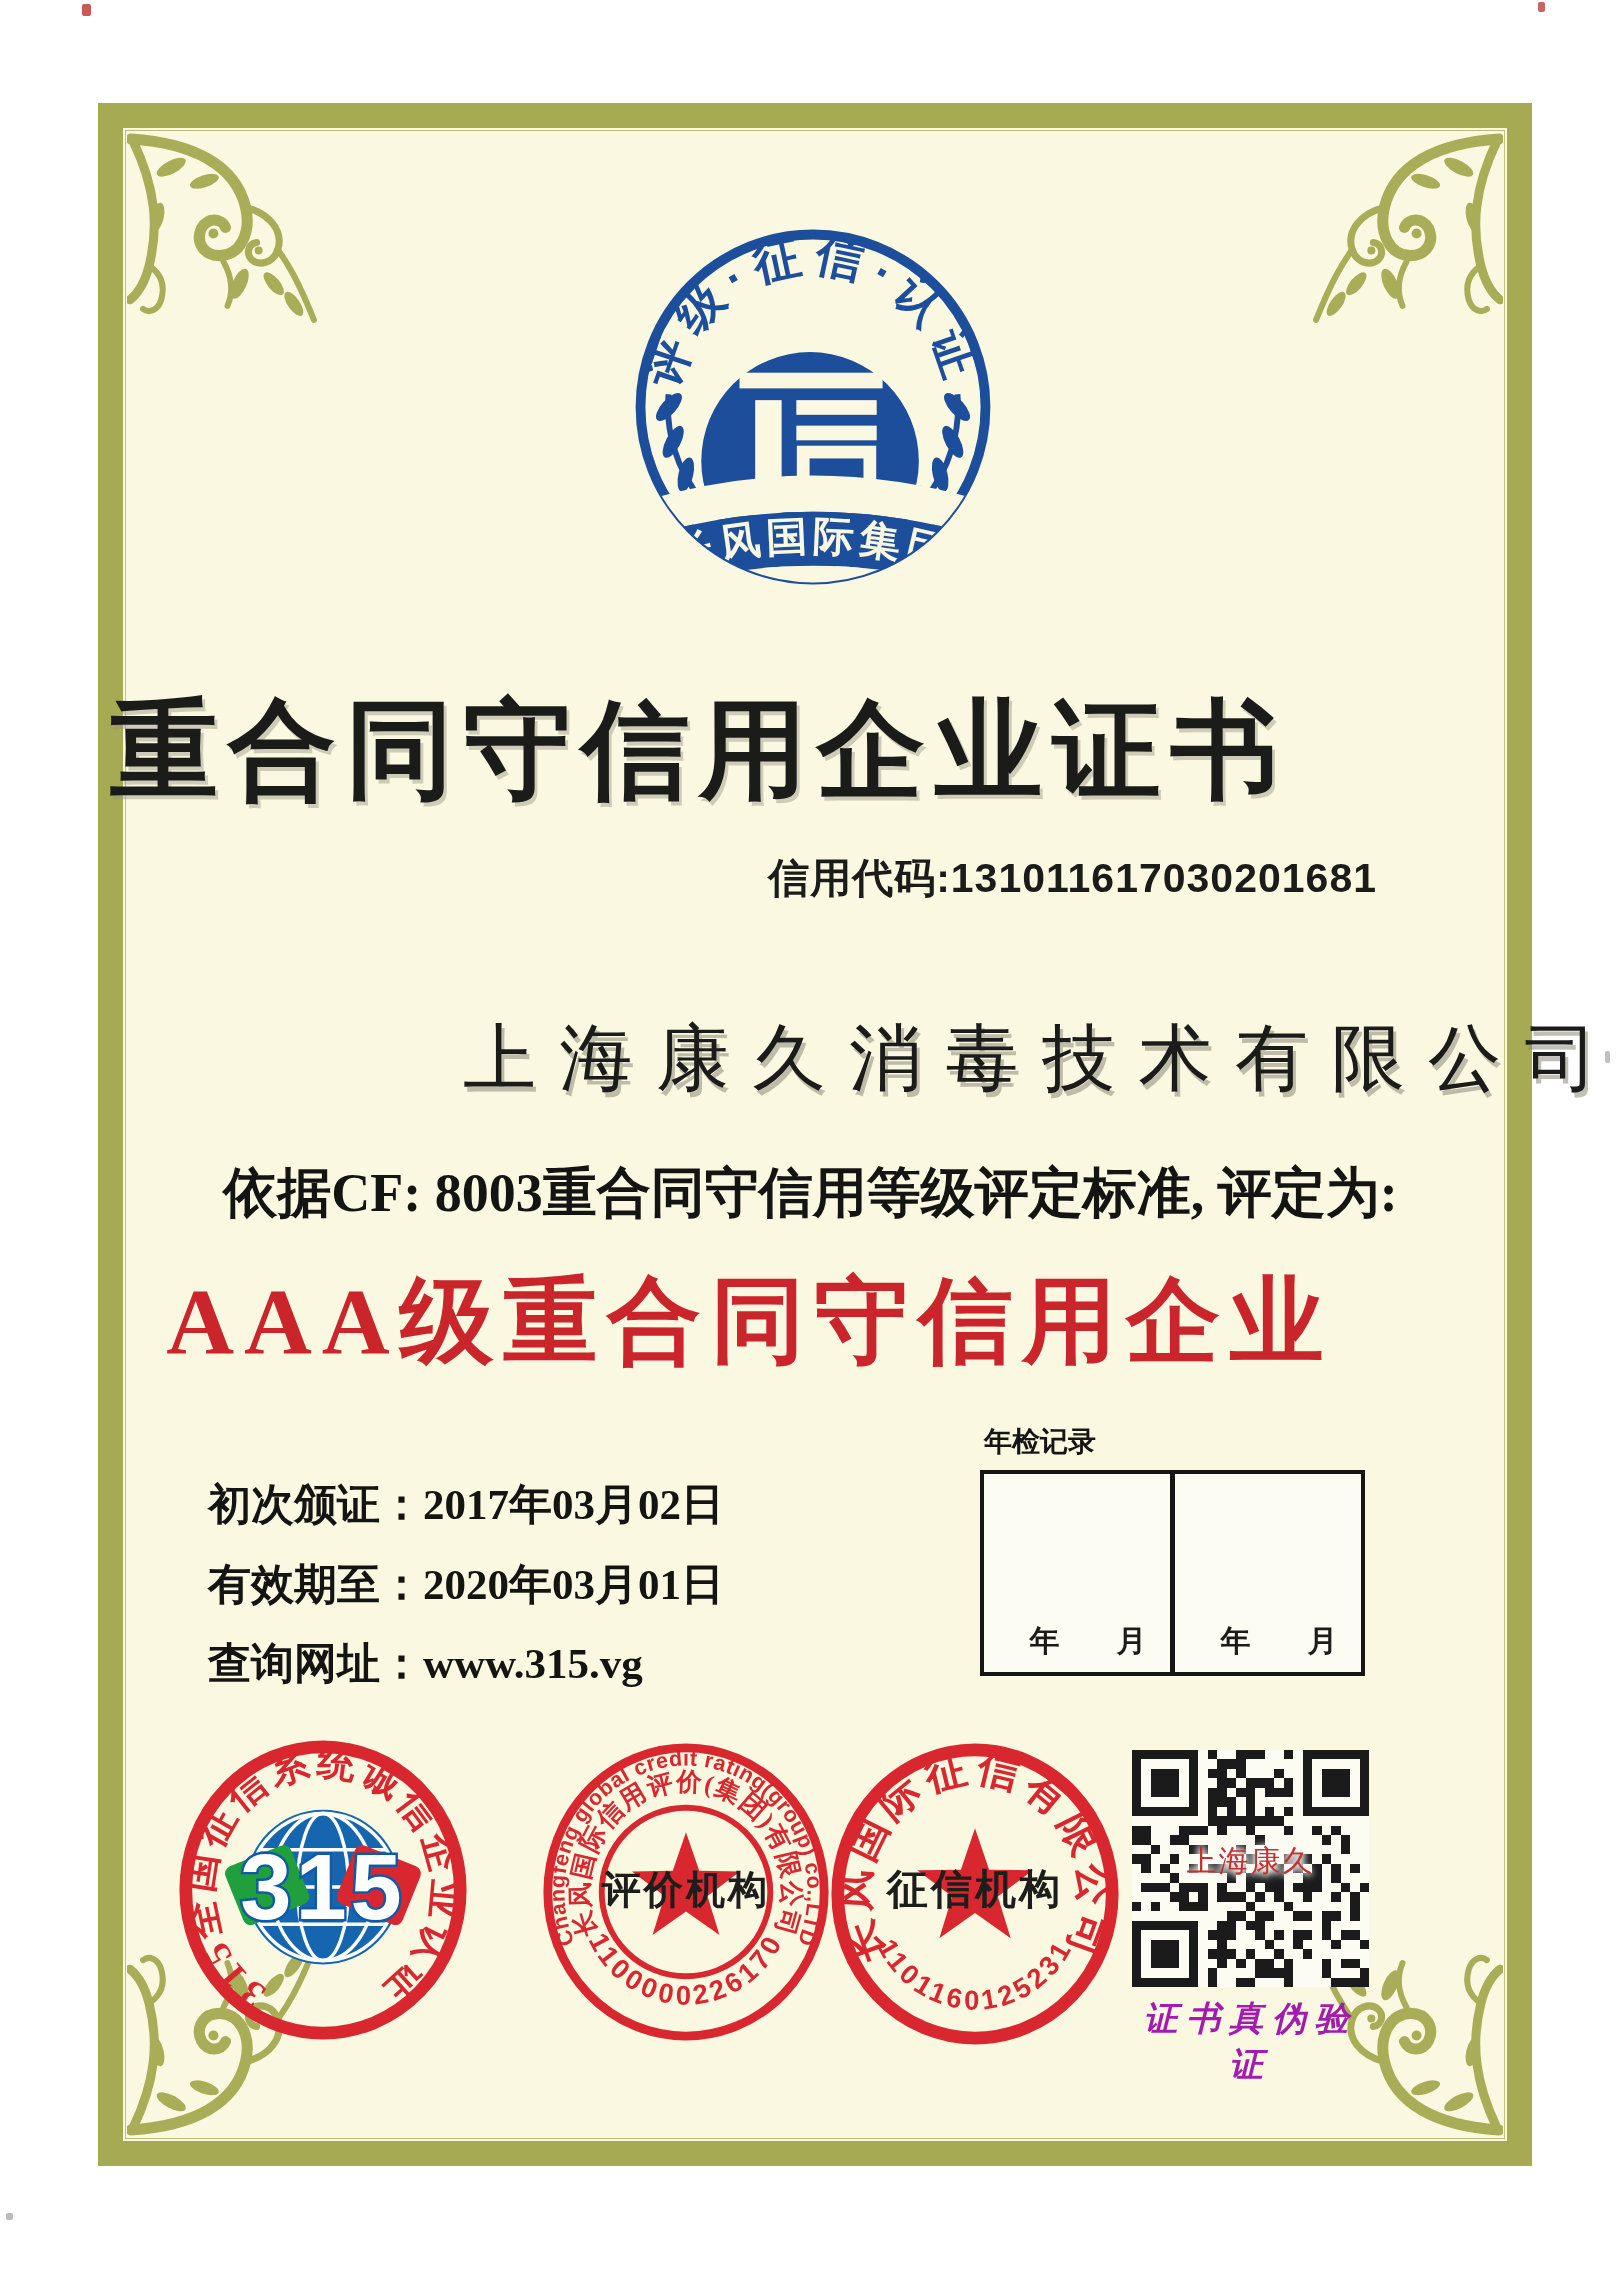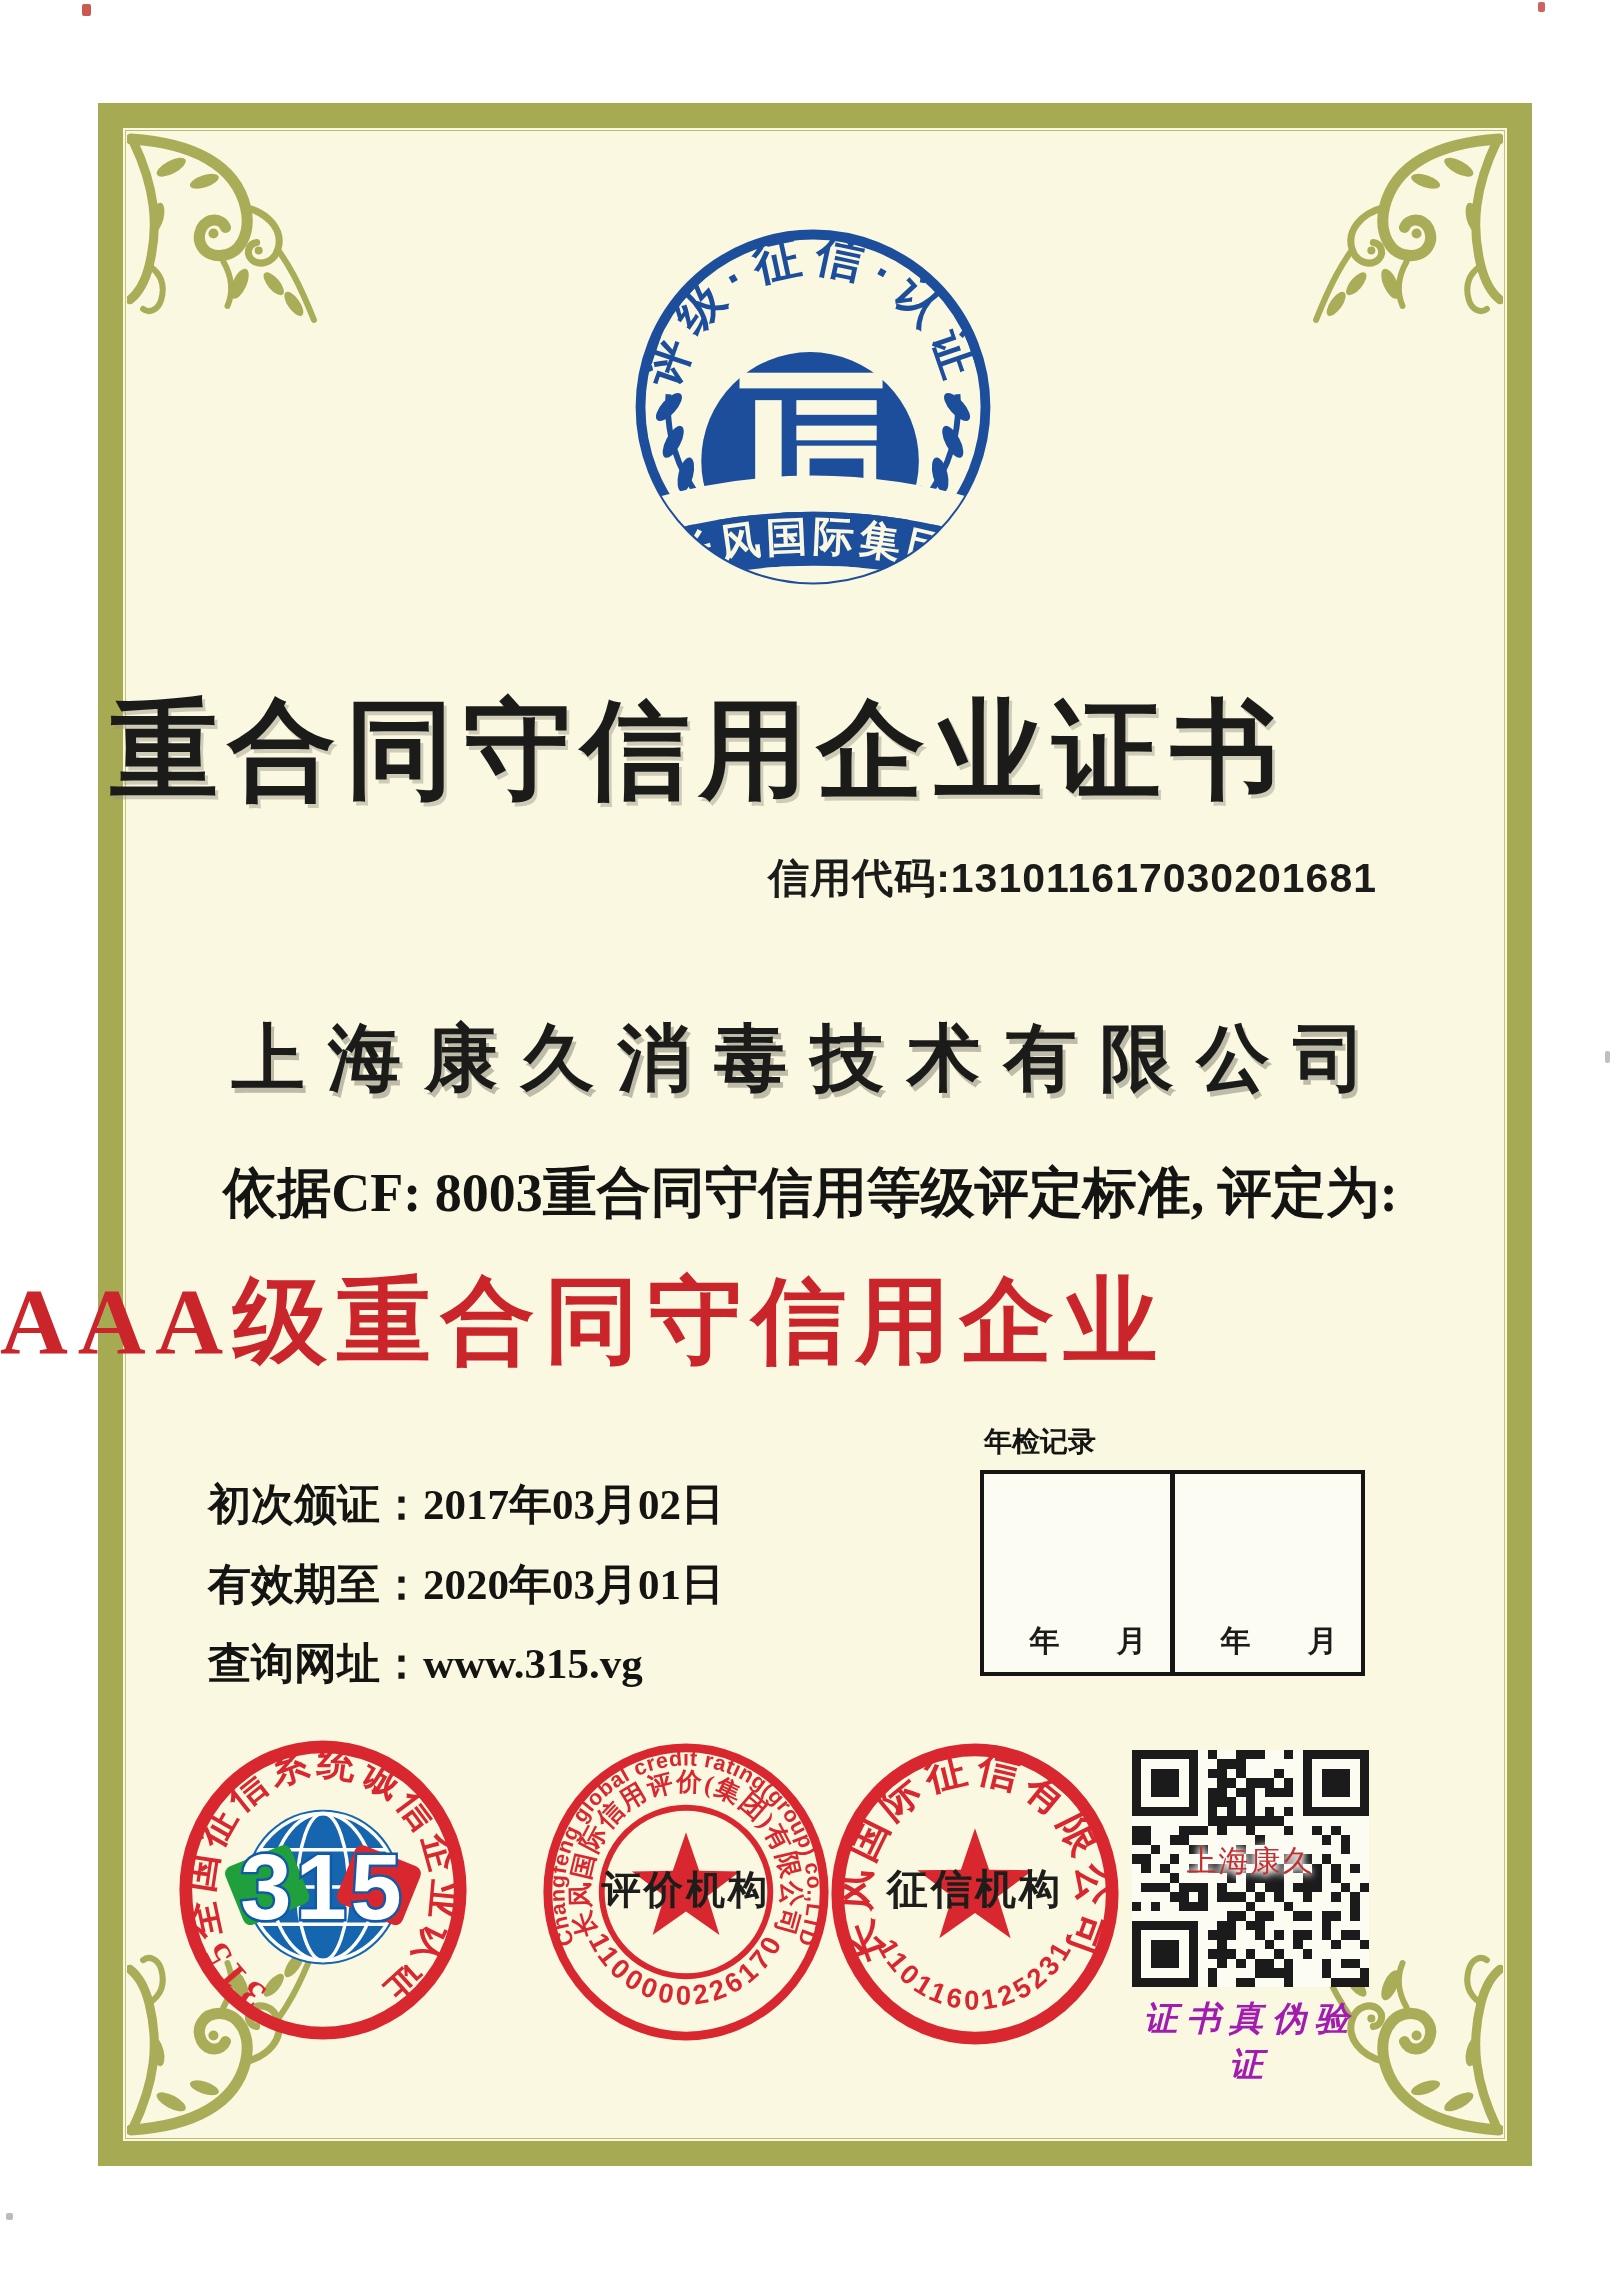--- a/index.html
+++ b/index.html
@@ -7,26 +7,26 @@
         font-family:"Liberation Sans","DejaVu Sans",sans-serif;}
   .frame{position:absolute;left:98px;top:103px;width:1434px;height:2063px;box-sizing:border-box;
          background:#fbf8e2;border:25.5px solid #a6aa52;box-shadow:inset 0 0 0 2px #fbf8e2, inset 0 0 0 2.9px #b9bd70;}
   .ornament{position:absolute;width:201px;height:201px;color:#a9ad58;}
   .o-tr{transform:scaleX(-1);} .o-bl{transform:scaleY(-1);} .o-br{transform:scale(-1,-1);}
   .logo{position:absolute;left:617px;top:211px;width:392px;height:392px;}
   .cert-title{position:absolute;left:0;top:678px;width:1398px;text-align:center;
        font-size:108px;font-weight:bold;letter-spacing:9.8px;color:#1b1b19;
        text-shadow:2.9px 3.9px 0 rgba(150,148,130,.45);}
   .credit-code{position:absolute;top:851px;right:244px;font-size:41px;font-weight:bold;color:#1b1b19;letter-spacing:1px;margin-left:40px;}
-  .company{position:absolute;left:0;top:1010px;width:1621px;text-align:center;
-       font-size:73px;font-weight:bold;letter-spacing:23.5px;color:#1b1b19;
+  .company{position:absolute;left:0;top:1010px;width:1621px;text-align:right;
+       font-size:73px;font-weight:normal;letter-spacing:23.5px;color:#1b1b19;
        text-shadow:2.9px 4.9px 0 rgba(140,138,120,.55);}
   .standard{position:absolute;left:0;top:1157px;width:1621px;text-align:center;
        font-family:"Liberation Serif","DejaVu Serif",serif;font-size:54px;font-weight:bold;color:#141412;}
-  .rating{position:absolute;left:0;top:1258px;width:1500px;text-align:left;
+  .rating{position:absolute;left:0;top:1258px;width:1500px;text-align:center;
        font-family:"Liberation Serif","DejaVu Serif",serif;font-size:94px;font-weight:bold;
        letter-spacing:9.8px;color:#c9252b;}
   .inspect-label{position:absolute;left:984px;top:1423px;font-size:28px;font-weight:bold;color:#151513;}
   .inspect-box{position:absolute;left:980px;top:1470px;width:385px;height:206px;box-sizing:border-box;
        border:4.9px solid #161614;display:flex;background:#161614;}
   .inspect-cell{flex:1;background:#fdfcf2;display:flex;align-items:flex-end;justify-content:flex-end;
        gap:57px;padding:0 23.5px 9.8px 0;font-family:"Liberation Serif","DejaVu Serif",serif;
        font-size:30px;font-weight:bold;color:#1b1b19;}
   .inspect-cell.first{margin-right:4.9px;}
   .details{position:absolute;left:208px;top:1476px;}

